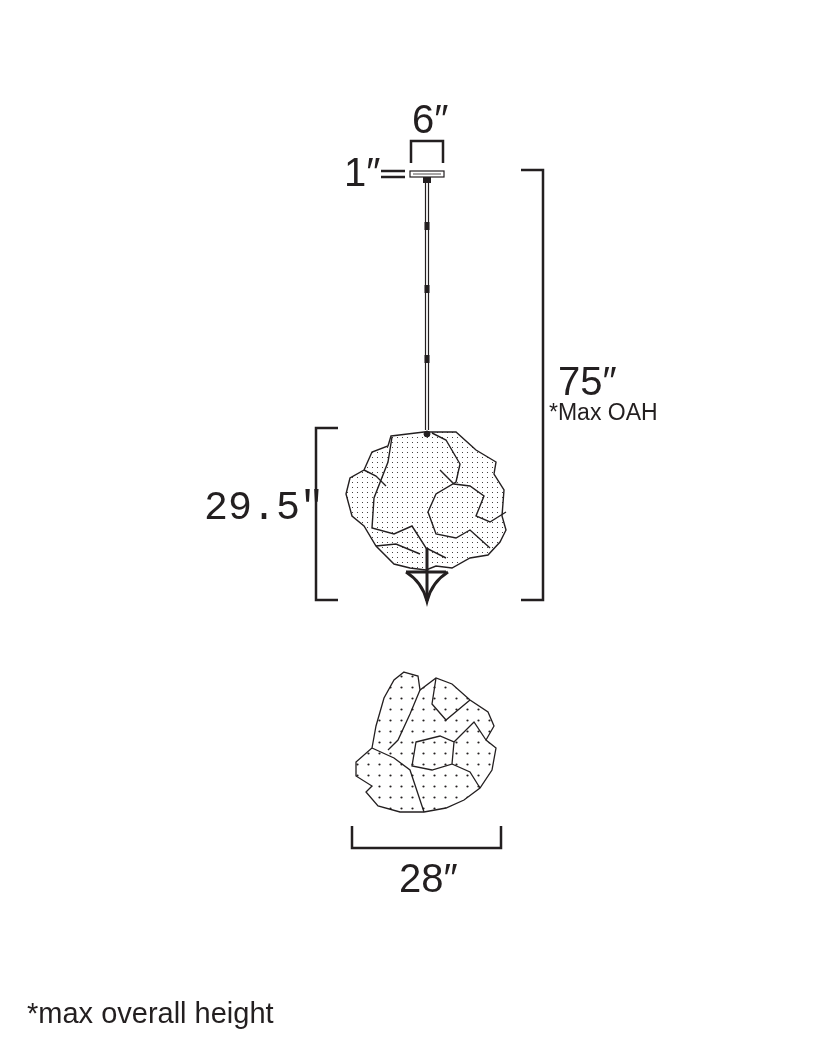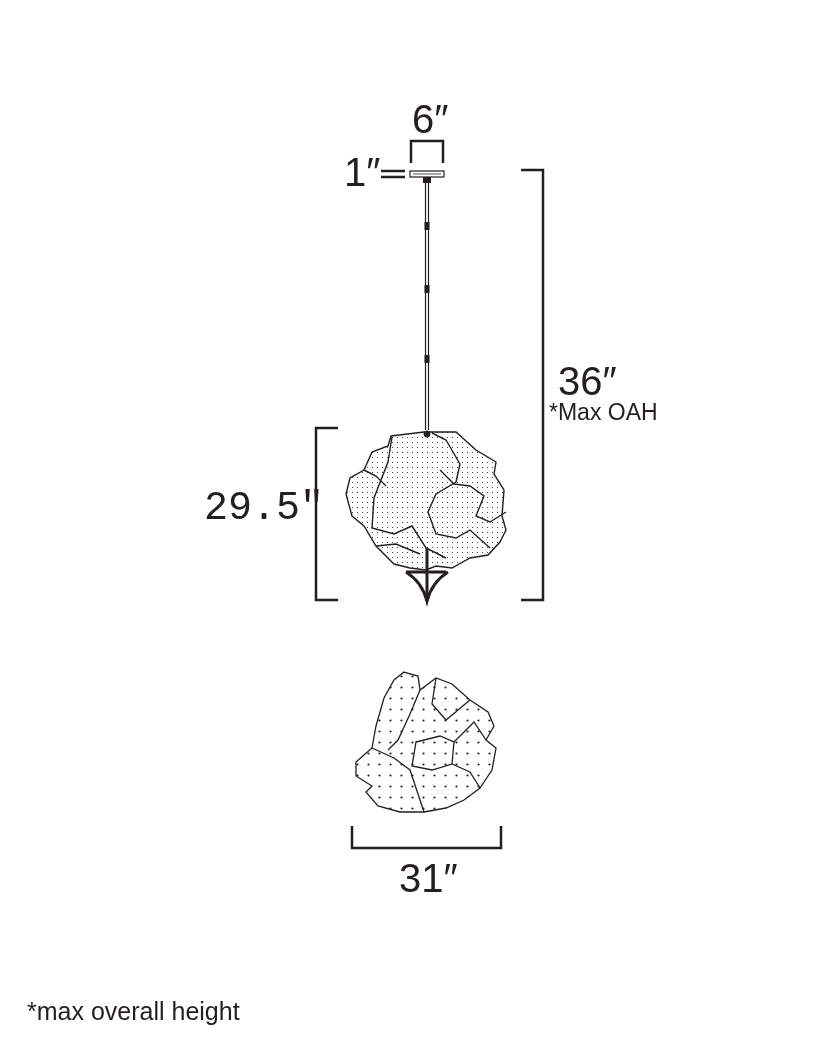--- a/index.html
+++ b/index.html
@@ -1,21 +1,21 @@
 <!DOCTYPE html>
 <html><head>
 <meta charset="utf-8">
 <style>
   html, body { margin: 0; padding: 0; background: #ffffff; }
   body { width: 833px; height: 1042px; position: relative; overflow: hidden;
          font-family: "Liberation Sans", "DejaVu Sans", sans-serif; color: #231f20; }
   .lbl { position: absolute; white-space: nowrap; color: #231f20; line-height: 1; }
   .dim-big { font-size: 40px; }
   .dim-note { font-size: 23px; }
-  .foot { font-size: 25px; }
+  .foot { font-size: 29px; }
   svg.drawing { position: absolute; left: 0; top: 0; }
 </style>
 </head>
 <body>
 
 <svg class="drawing" width="833" height="1042" viewBox="0 0 833 1042" xmlns="http://www.w3.org/2000/svg">
   <defs>
     <pattern id="dots" width="5" height="5" patternUnits="userSpaceOnUse">
       <circle cx="2.5" cy="2.5" r="0.55" fill="#231f20"></circle>
     </pattern>
@@ -81,17 +81,17 @@
     <path fill="none" d="M436,678 L432,704 L446,720 L470,700"></path>
   </g>
 
   <g stroke="#231f20" stroke-width="2.5" fill="none">
     <polyline points="352,826 352,848 501,848 501,826"></polyline>
   </g>
 </svg>
 
 <div class="lbl dim-big" style="left:412px; top:99px;">6″</div>
 <div class="lbl dim-big" style="left:344px; top:152px;">1″</div>
-<div class="lbl dim-big" style="left:558px; top:361px;">36″</div>
+<div class="lbl dim-big" style="left:558px; top:361px;">75″</div>
 <div class="lbl dim-note" style="left:549px; top:401px;text-align:center;">*Max OAH</div>
 <div class="lbl dim-big" style="left:204px; top:489px;font-family:Liberation Mono, monospace;">29.5″</div>
-<div class="lbl dim-big" style="left:399px; top:858px;">31″</div>
+<div class="lbl dim-big" style="left:399px; top:858px;">28″</div>
 <div class="lbl foot" style="left:27px; top:999px;">*max overall height</div>
 
 </body></html>

